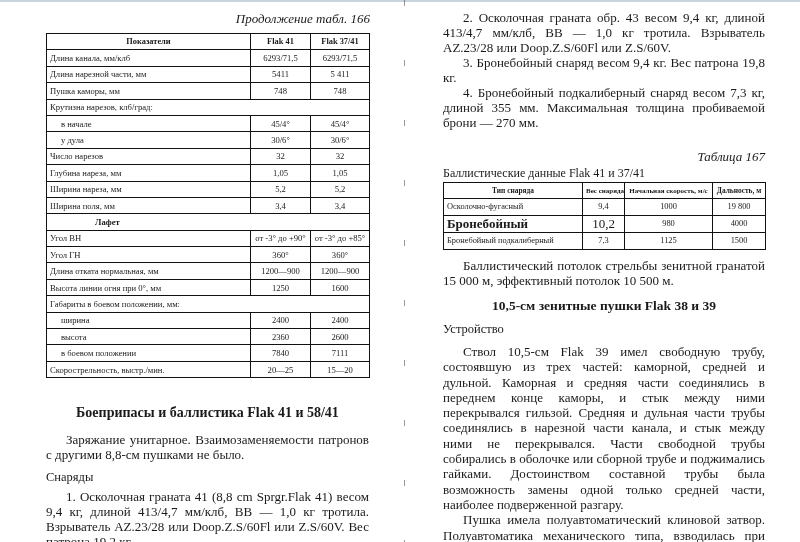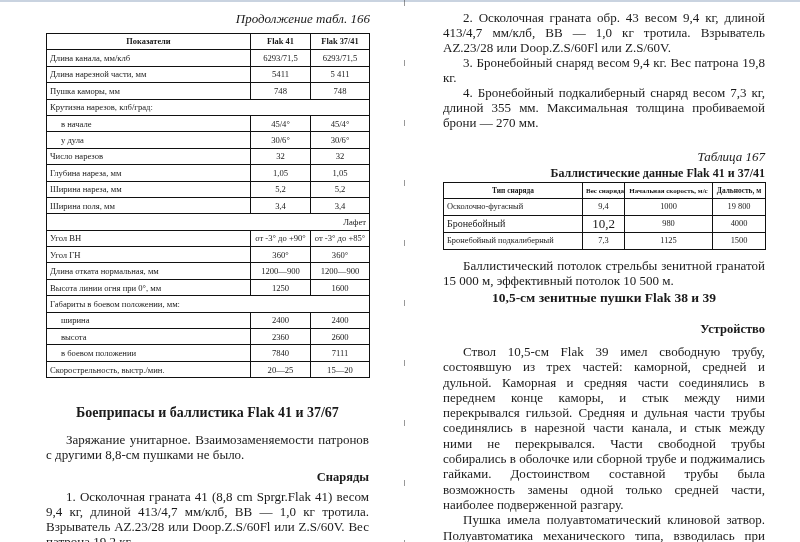--- a/index.html
+++ b/index.html
@@ -13,24 +13,24 @@
     .page-left { left: 0; width: 400px; }
     .page-right { left: 400px; width: 400px; }
     .gutter { position: absolute; left: 404px; top: 0; width: 1px; height: 542px; background: repeating-linear-gradient(to bottom, #444 0 6px, transparent 6px 60px); opacity: .55; }
 
     .caption-right { position: absolute; font-style: italic; font-size: 13px; }
     .tbl { position: absolute; border-collapse: collapse; table-layout: fixed; }
     .tbl td, .tbl th { border: 1.2px solid #111; padding: 0 3px; font-size: 8.6px; height: 15.4px; line-height: 14px; white-space: nowrap; overflow: hidden; }
     .tbl th { font-weight: bold; text-align: center; font-size: 8.4px; }
     .tbl td.num { text-align: center; }
     .tbl td.sub { padding-left: 14px; }
-    .tbl td.sect { text-align: right; font-weight: normal; padding-left: 48px; }
+    .tbl td.sect { text-align: left; font-weight: bold; padding-left: 48px; }
 
     .heading { position: absolute; font-weight: bold; font-size: 14px; text-align: center; }
-    .subheading { position: absolute; font-weight: bold; font-size: 12.5px; text-align: right; }
+    .subheading { position: absolute; font-weight: normal; font-size: 12.5px; text-align: left; }
     .para { position: absolute; font-size: 13px; line-height: 15px; text-align: justify; }
     .para p { margin: 0; text-indent: 20px; }
   </style>
 </head>
 <body>
 
 <div class="topbar"></div>
 
 <div class="page page-left">
   <div class="caption-right" style="left:230px; top:11px; width:140px; text-align:right;">Продолжение табл. 166</div>
@@ -139,21 +139,21 @@
           <td class="num">7111</td>
         </tr>
         <tr>
           <td>Скорострельность, выстр./мин.</td>
           <td class="num">20—25</td>
           <td class="num">15—20</td>
         </tr>
       </tbody>
   </table>
 
-  <div class="heading" style="left:46px; top:405px; width:323px;">Боеприпасы и баллистика Flak 41 и 37/67</div>
+  <div class="heading" style="left:46px; top:405px; width:323px;">Боеприпасы и баллистика Flak 41 и 58/41</div>
 
   <div class="para" style="left:46px; top:432px; width:323px;">
     <p>Заряжание унитарное. Взаимозаменяемости патронов с другими 8,8-см пушками не было.</p>
   </div>
 
   <div class="subheading" style="left:46px; top:470px; width:323px;">Снаряды</div>
 
   <div class="para" style="left:46px; top:489px; width:323px;">
     <p>1. Осколочная граната 41 (8,8 cm Sprgr.Flak 41) весом 9,4 кг, длиной 413/4,7 мм/клб, ВВ — 1,0 кг тротила. Взрыватель AZ.23/28 или Doop.Z.S/60Fl или Z.S/60V. Вес патрона 19,2 кг.</p>
   </div>
@@ -187,39 +187,39 @@
       </tr>
     </thead>
     <tbody id="t167-body">
         <tr>
           <td style="font-size: 8.4px; height: 16px;">Осколочно-фугасный</td>
           <td class="num" style="font-size: 8.4px; height: 16px;">9,4</td>
           <td class="num" style="font-size: 8.4px; height: 16px;">1000</td>
           <td class="num" style="font-size: 8.4px; height: 16px;">19 800</td>
         </tr>
         <tr>
-          <td style="font-size: 10px; height: 16px;">Бронебойный</td>
+          <td style="font-size: 13px; height: 16px; font-weight: bold;">Бронебойный</td>
           <td class="num" style="font-size: 13px; height: 16px;">10,2</td>
           <td class="num" style="font-size: 8.4px; height: 16px;">980</td>
           <td class="num" style="font-size: 8.4px; height: 16px;">4000</td>
         </tr>
         <tr>
           <td style="font-size: 8.4px; height: 16px;">Бронебойный подкалиберный</td>
           <td class="num" style="font-size: 8.4px; height: 16px;">7,3</td>
           <td class="num" style="font-size: 8.4px; height: 16px;">1125</td>
           <td class="num" style="font-size: 8.4px; height: 16px;">1500</td>
         </tr>
       </tbody>
   </table>
 
   <div class="para" style="left:43px; top:258px; width:322px;">
     <p>Баллистический потолок стрельбы зенитной гранатой 15 000 м, эффективный потолок 10 500 м.</p>
   </div>
 
-  <div class="heading" style="left:43px; top:290px; width:322px; font-size:13.5px;">10,5-см зенитные пушки Flak 38 и 39</div>
+  <div class="heading" style="left:43px; top:298px; width:322px; font-size:13.5px;">10,5-см зенитные пушки Flak 38 и 39</div>
   <div class="subheading" style="left:43px; top:322px; width:322px;">Устройство</div>
 
   <div class="para" style="left:43px; top:344px; width:322px; line-height:15.3px;">
     <p>Ствол 10,5-см Flak 39 имел свободную трубу, состоявшую из трех частей: каморной, средней и дульной. Каморная и средняя части соединялись в переднем конце каморы, и стык между ними перекрывался гильзой. Средняя и дульная части трубы соединялись в нарезной части канала, и стык между ними не перекрывался. Части свободной трубы собирались в оболочке или сборной трубе и поджимались гайками. Достоинством составной трубы была возможность замены одной только средней части, наиболее подверженной разгару.</p>
     <p>Пушка имела полуавтоматический клиновой затвор. Полуавтоматика механического типа, взводилась при накате.</p>
 
   </div>
 </div>
 
 </body></html>

